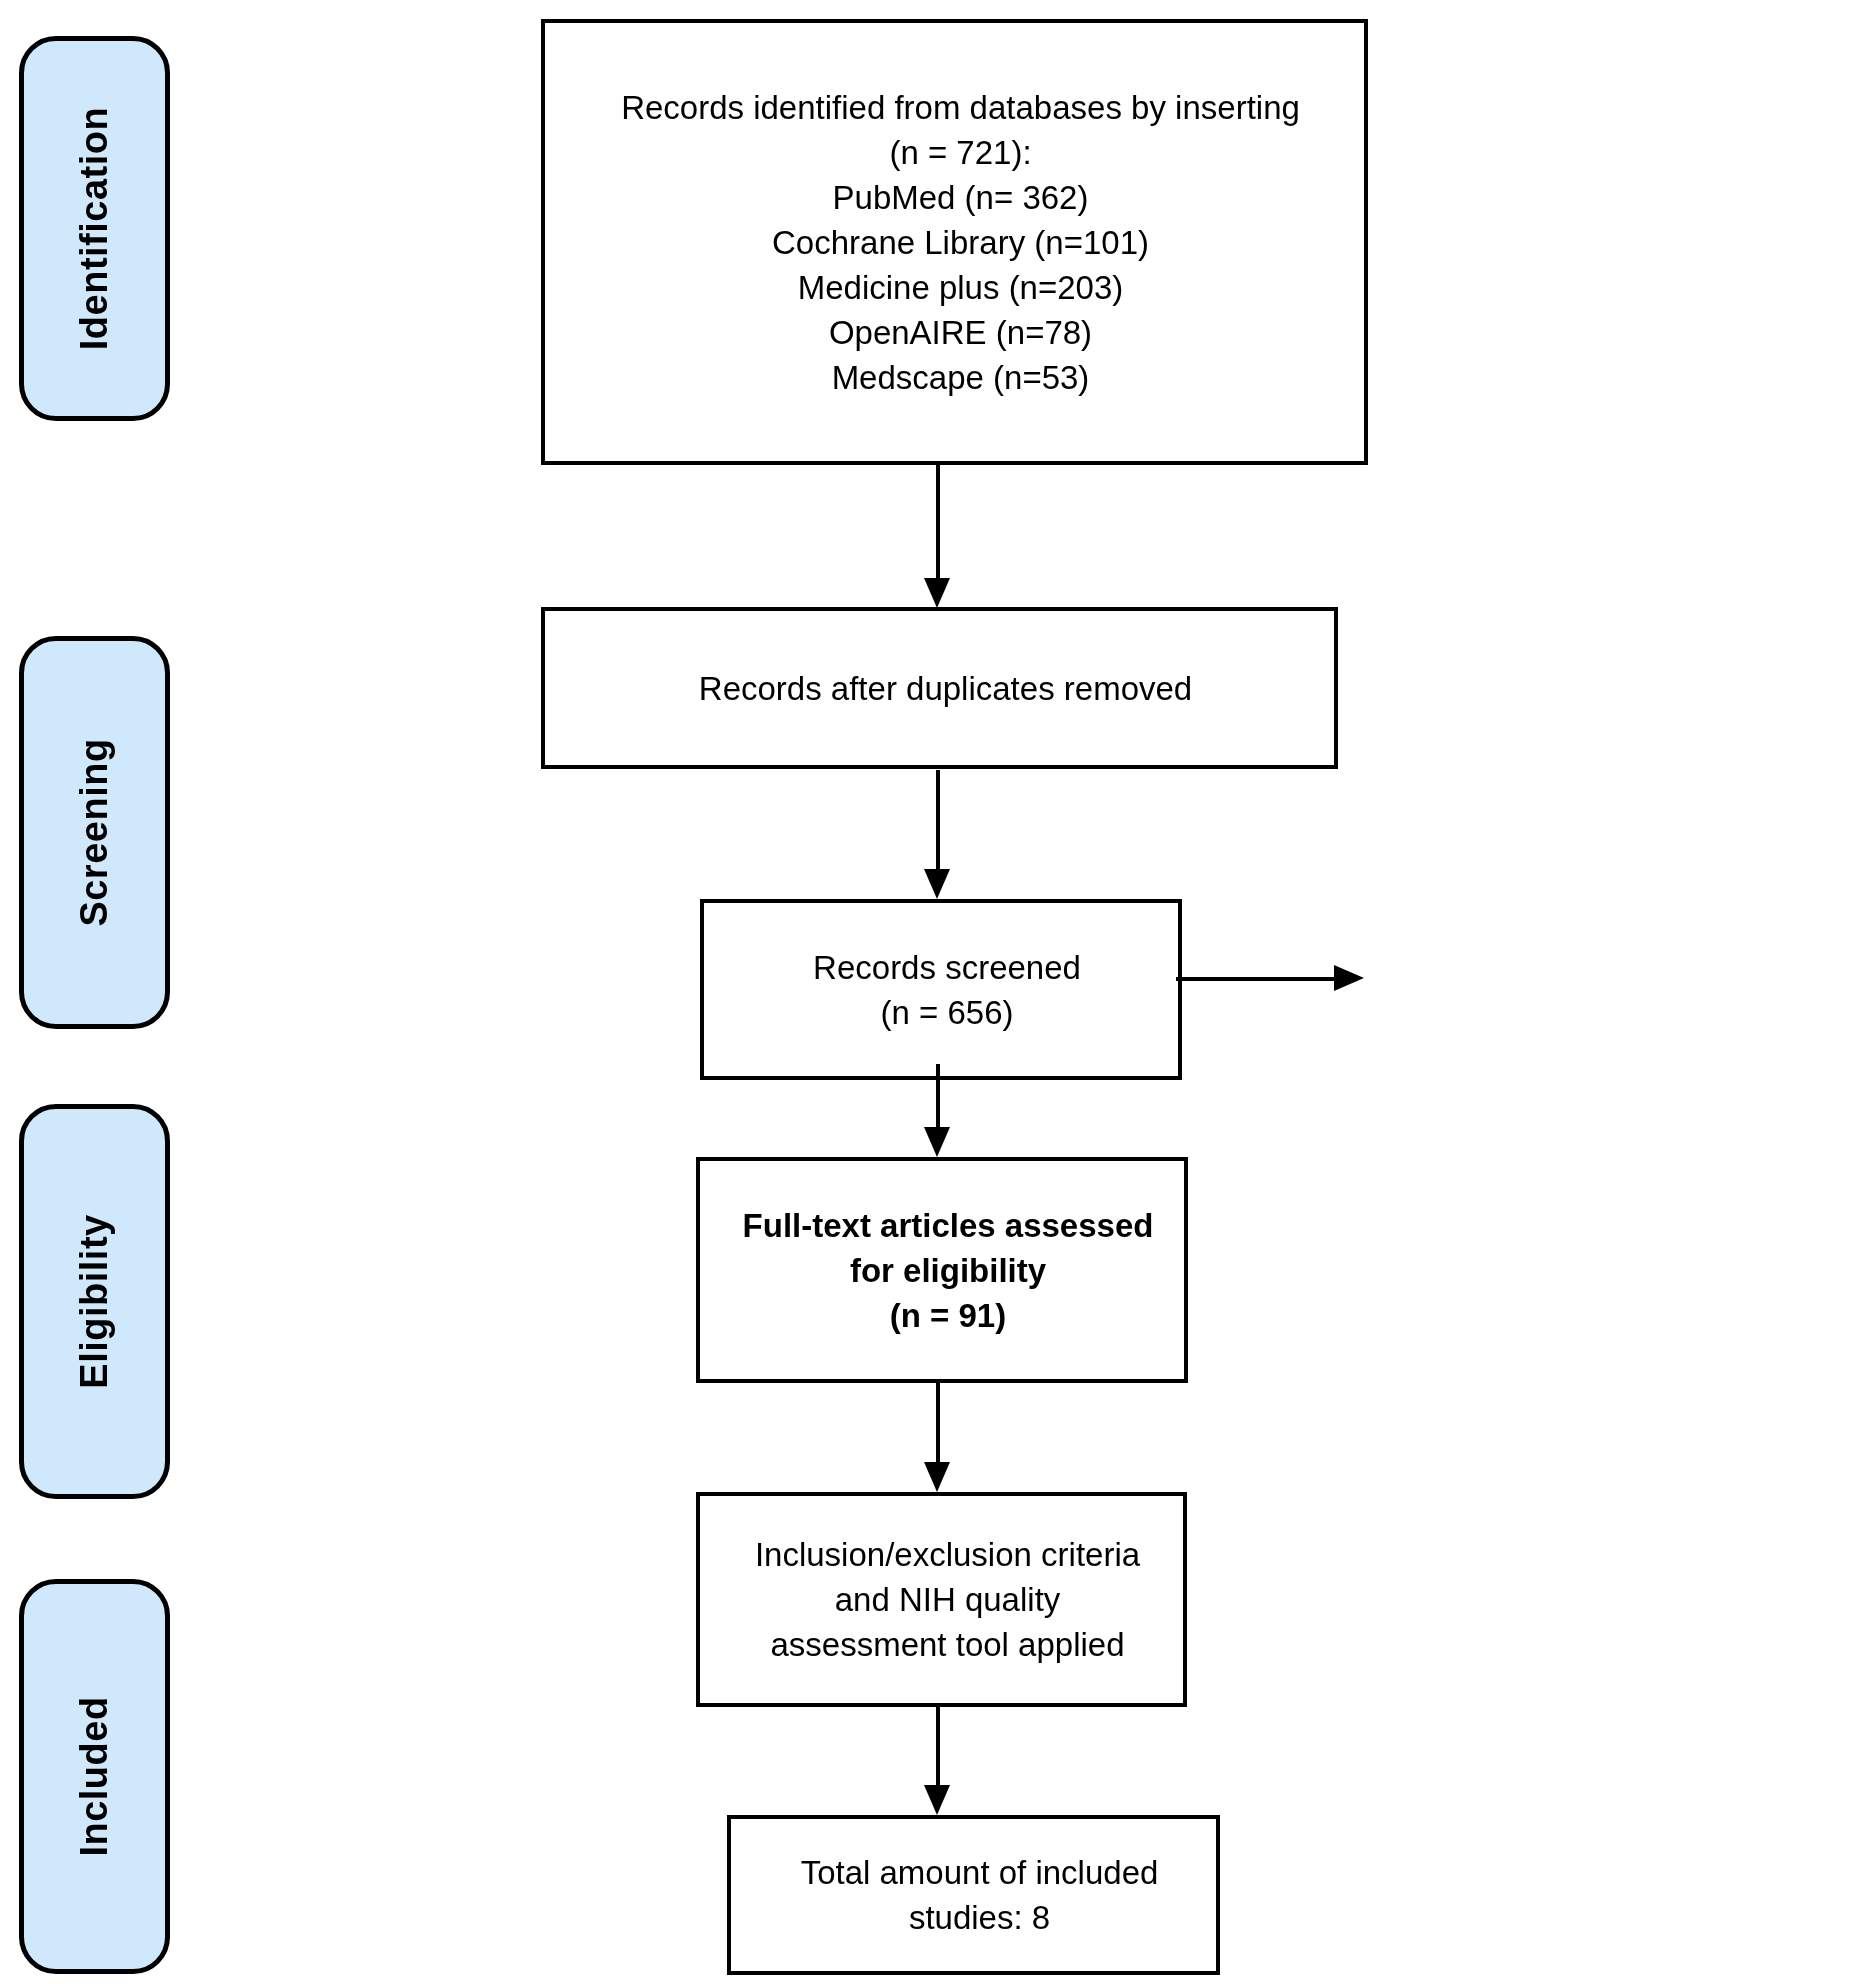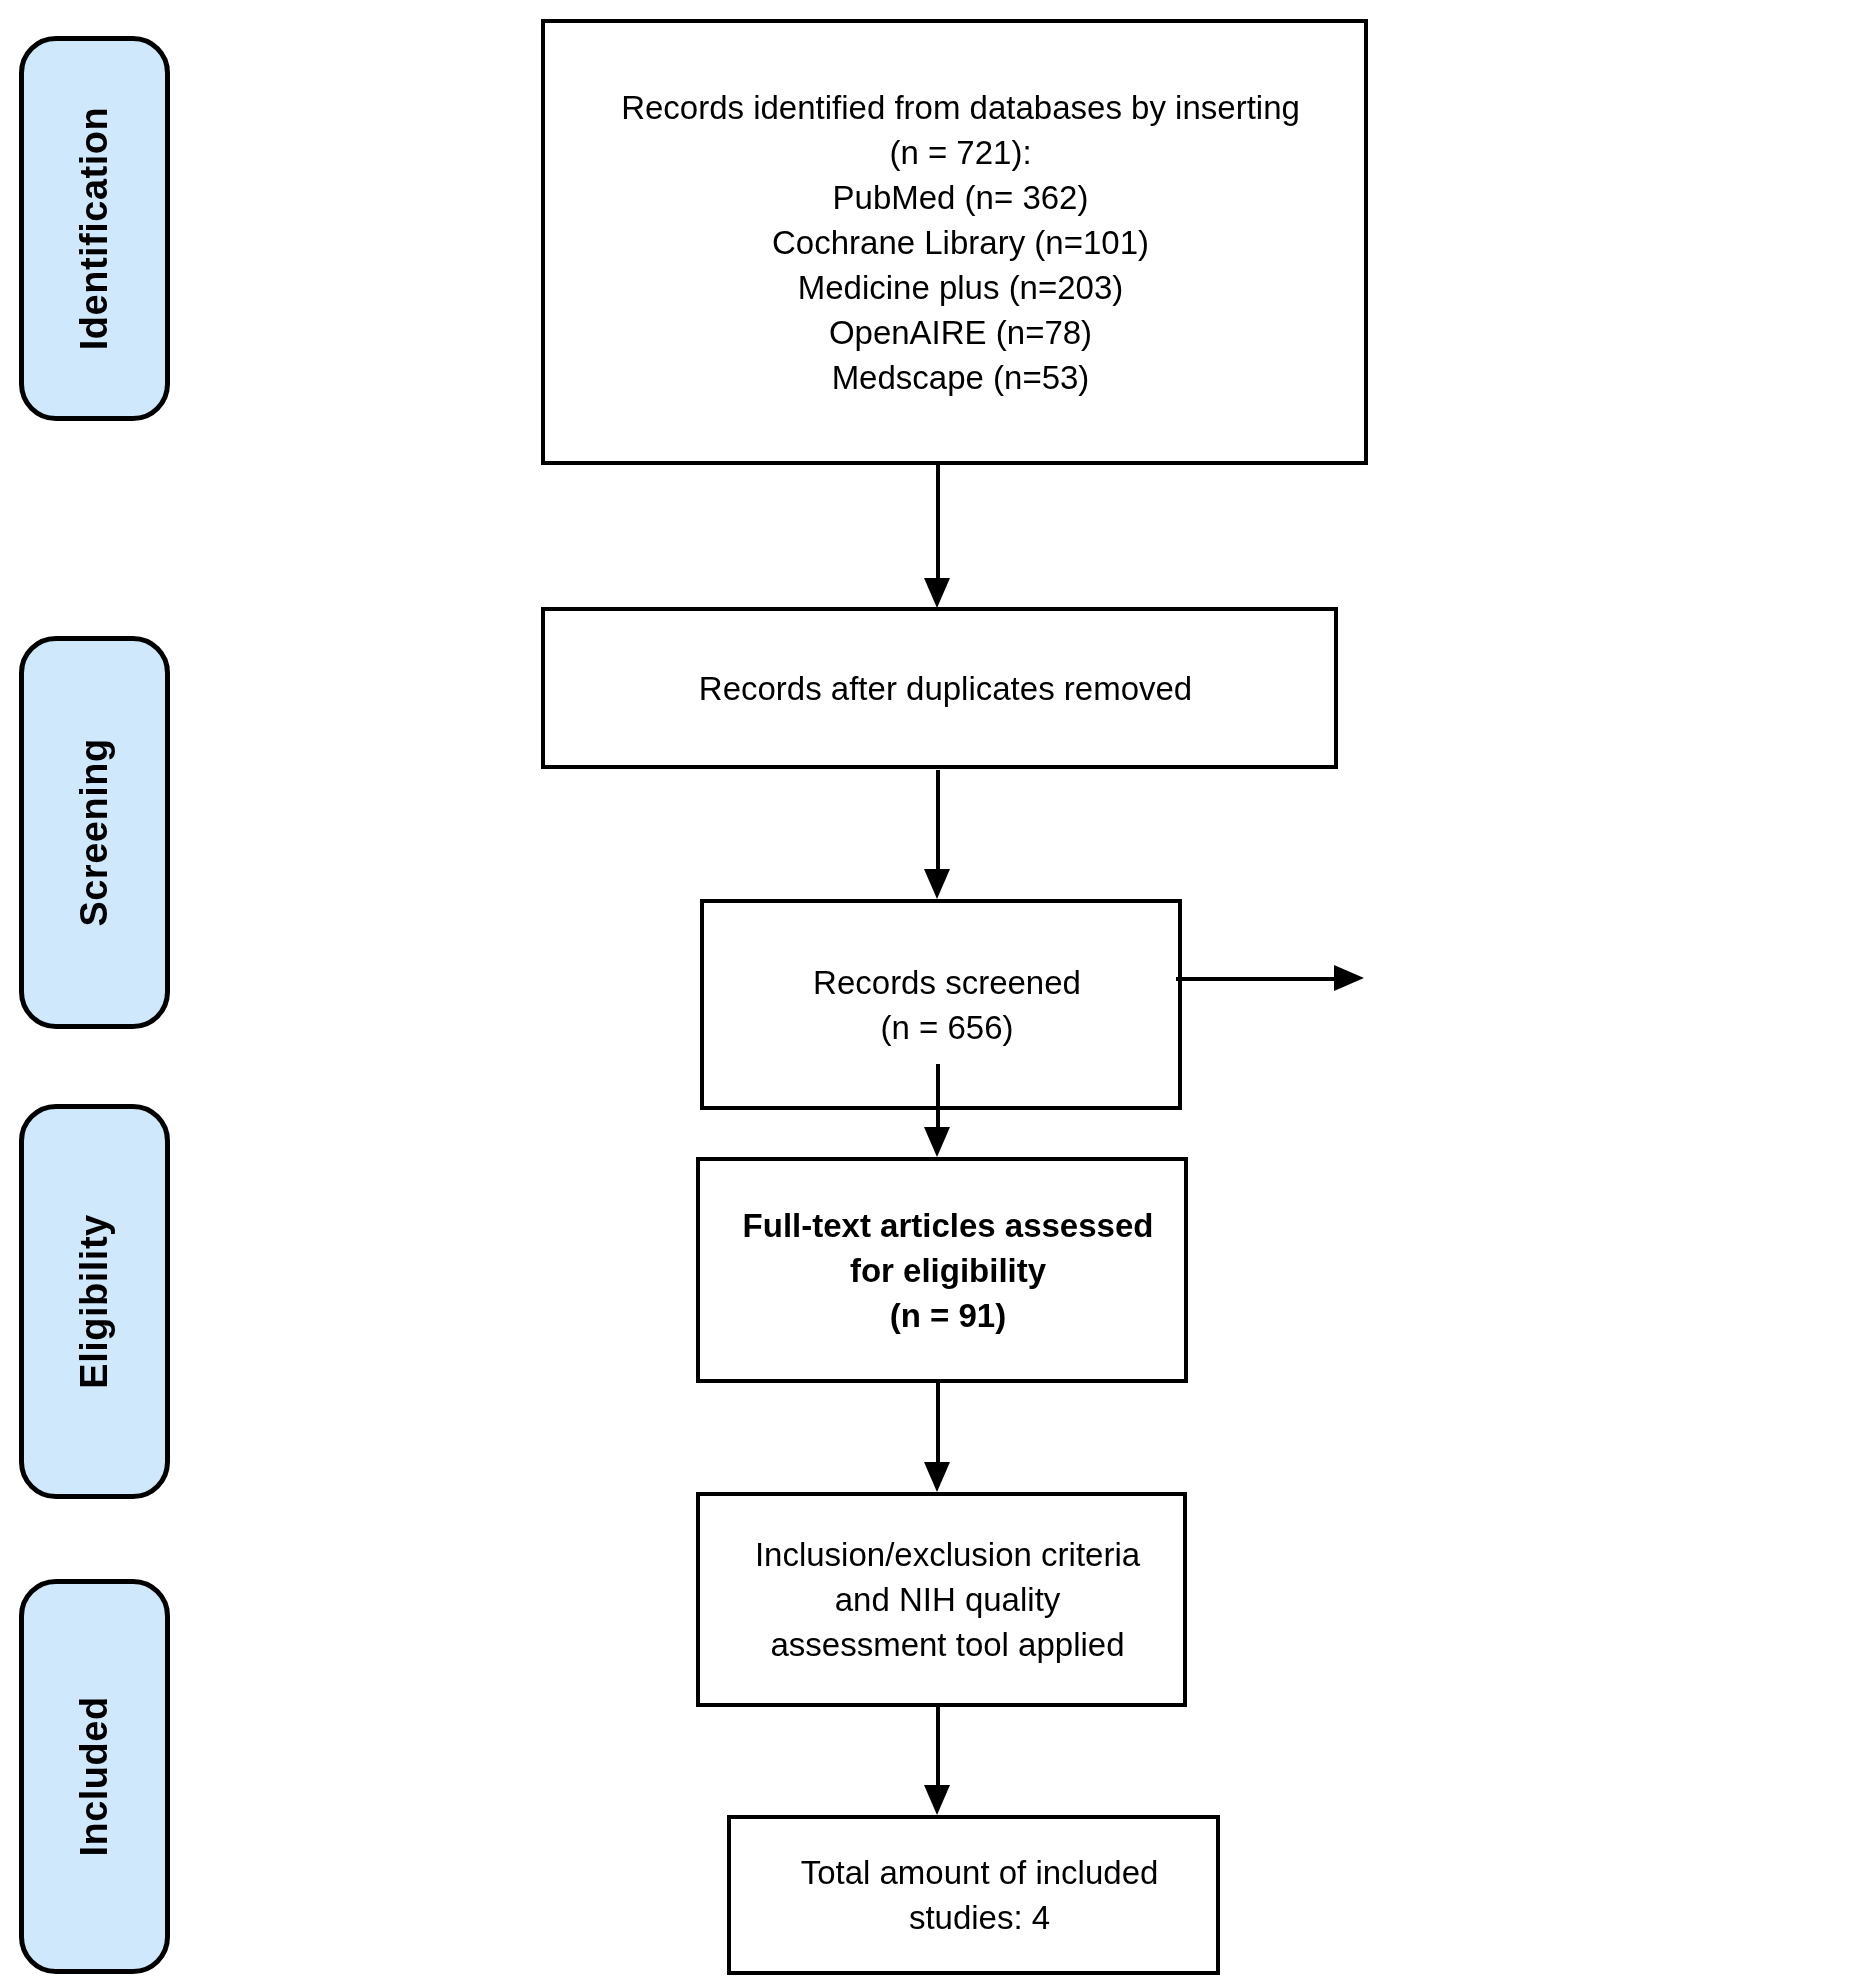--- a/index.html
+++ b/index.html
@@ -26,21 +26,21 @@
   #stage-included       { top:1579px; height:395px; }
 
   
   .fbox {
     position:absolute; border:4.1px solid #000; background:#fff;
     display:flex; flex-direction:column; align-items:center; justify-content:center;
     text-align:center; font-size:33px; line-height:45px;padding-left:12px;
   }
   #box-identified { left:541px; top:19px;   width:827px; height:446px; }
   #box-duplicates { left:541px; top:607px; width:797px; height:162px; }
-  #box-screened   { left:700px; top:899px; width:482px;  height:211px; }
+  #box-screened   { left:700px; top:899px; width:482px;  height:181px; }
   #box-excluded   { left:1364px; top:872px; width:487px;  height:242px; padding-bottom:31px; }
   #box-fulltext   { left:696px; top:1157px; width:492px;  height:226px;font-weight:bold; }
   #box-criteria   { left:696px; top:1492px; width:491px;  height:215px; }
   #box-included   { left:692px; top:1815px; width:493px;  height:160px;margin-left:35px; }
 
   
   .vline { position:absolute; width:4.1px; background:#000; left:936px; }
   .hline { position:absolute; height:4.1px; background:#000; }
   .head-down {
     position:absolute; left:924px; width:0; height:0;
@@ -126,17 +126,17 @@
     <div>Inclusion/exclusion criteria</div>
     <div>and NIH quality</div>
     <div>assessment tool applied</div>
   </div>
 
   <div class="vline" id="a5-line"></div>
   <div class="head-down" id="a5-head"></div>
 
   <div class="fbox" id="box-included">
     <div>Total amount of included</div>
-    <div>studies: 4</div>
+    <div>studies: 8</div>
   </div>
 
 </div>
 
 
 </body></html>

